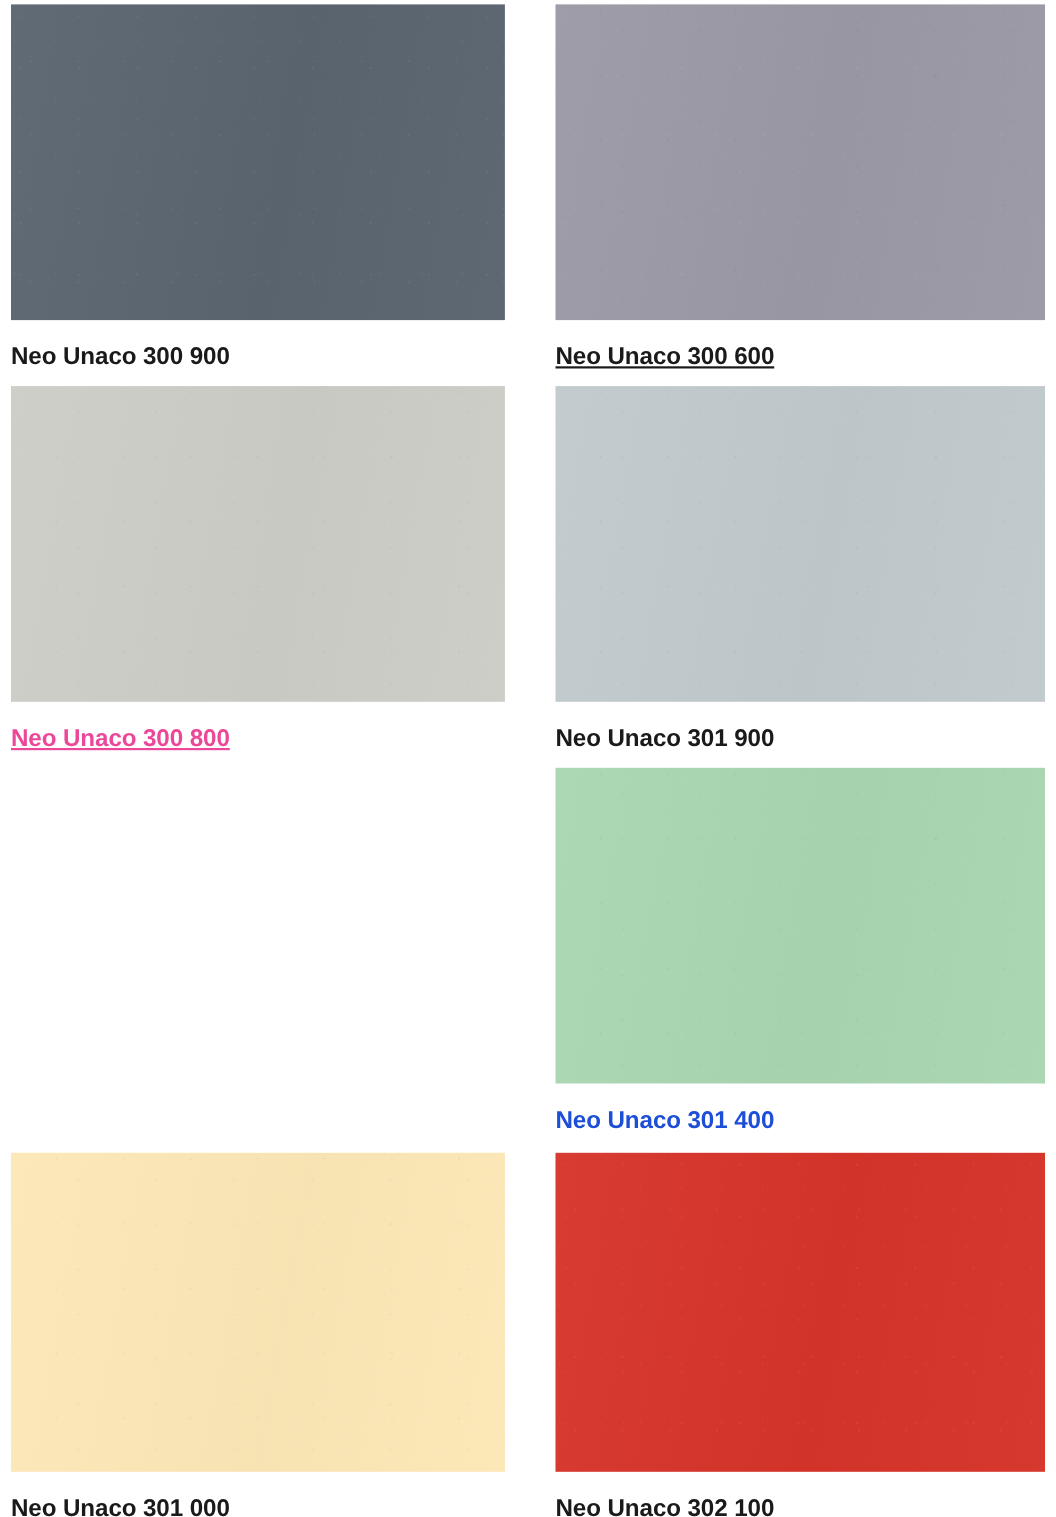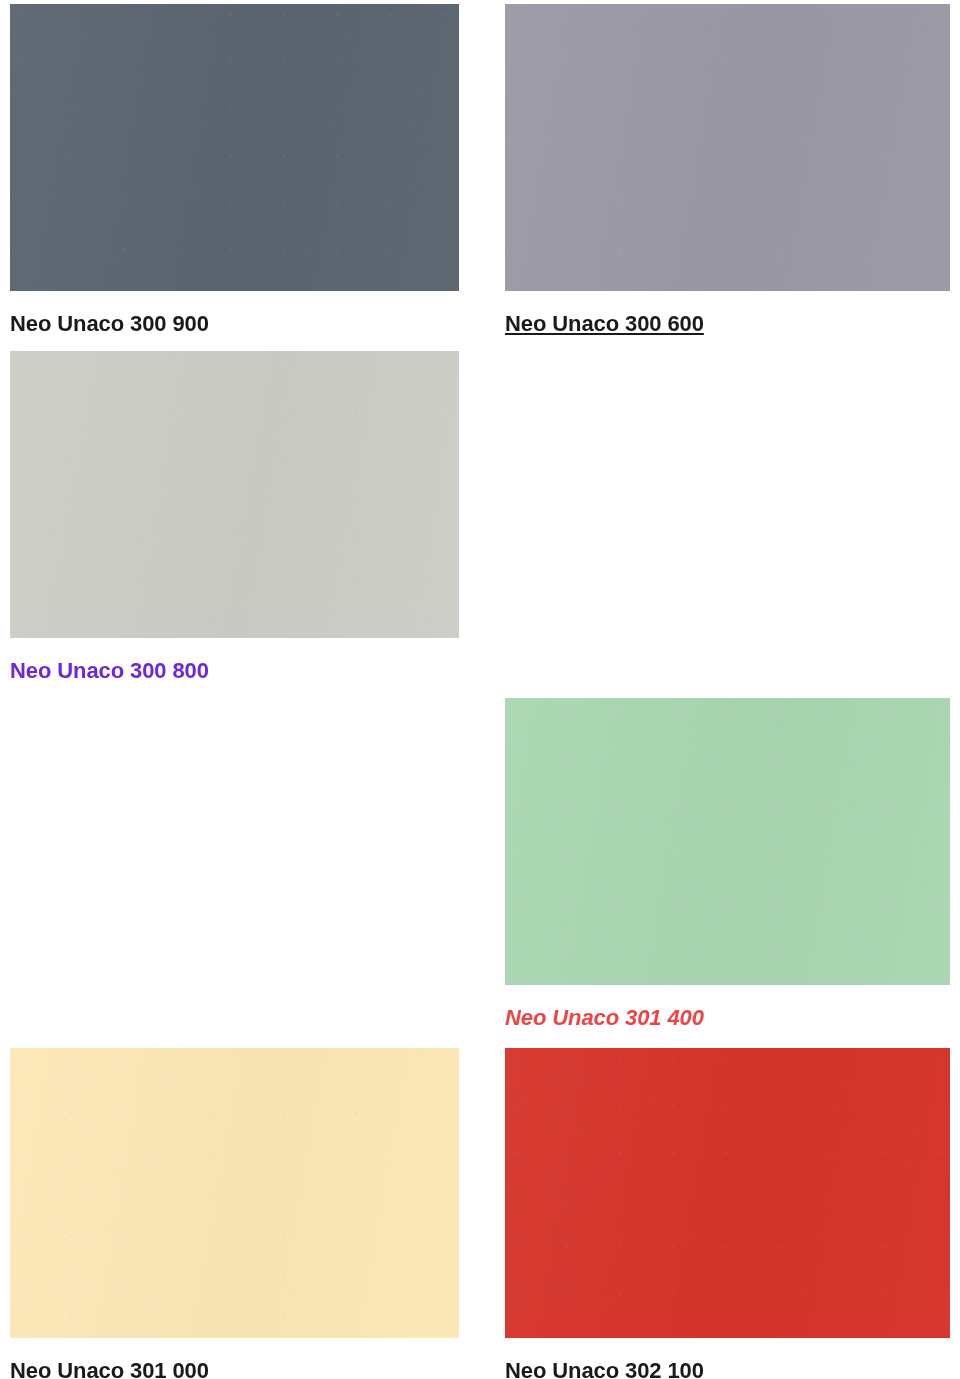--- a/index.html
+++ b/index.html
@@ -93,28 +93,32 @@
       <div class="swatch-label" style="color: rgb(26, 26, 26);">Neo Unaco 300 900</div>
     </div>
 
     <div class="swatch-cell col-right row-0">
       <div class="swatch-chip" style="background-color: rgb(156, 153, 167);"></div>
       <div class="swatch-label" style="color: rgb(26, 26, 26); text-decoration: underline;">Neo Unaco 300 600</div>
     </div>
 
     <div class="swatch-cell col-left row-1">
       <div class="swatch-chip" style="background-color: rgb(205, 205, 199);"></div>
-      <div class="swatch-label" style="color: #6d28d9;">Neo Unaco 300 800</div>
+      <div class="swatch-label" style="color: #ec4899; text-decoration: underline;">Neo Unaco 300 800</div>
     </div>
 
+    <div class="swatch-cell col-right row-1">
+      <div class="swatch-chip" style="background-color: rgb(192, 202, 205);"></div>
+      <div class="swatch-label" style="color: rgb(26, 26, 26);">Neo Unaco 301 900</div>
+    </div>
 
 
     <div class="swatch-cell col-right row-2">
       <div class="swatch-chip" style="background-color: rgb(169, 215, 177);"></div>
-      <div class="swatch-label" style="color: #ef4444; font-style: italic;">Neo Unaco 301 400</div>
+      <div class="swatch-label" style="color: #1d4ed8;">Neo Unaco 301 400</div>
     </div>
 
     <div class="swatch-cell col-left row-3">
       <div class="swatch-chip" style="background-color: rgb(252, 231, 182);"></div>
       <div class="swatch-label" style="color: rgb(26, 26, 26);">Neo Unaco 301 000</div>
     </div>
 
     <div class="swatch-cell col-right row-3">
       <div class="swatch-chip" style="background-color: rgb(214, 52, 42);"></div>
       <div class="swatch-label" style="color: rgb(26, 26, 26);">Neo Unaco 302 100</div>

